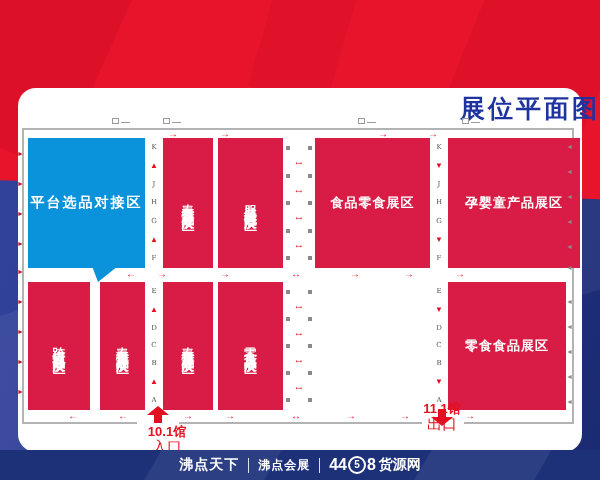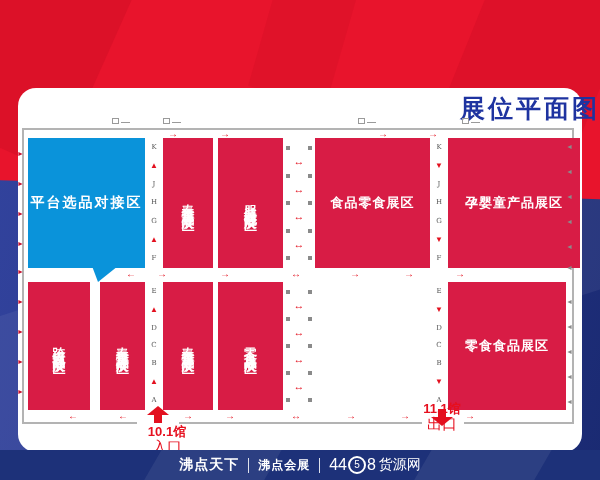--- a/index.html
+++ b/index.html
@@ -67,21 +67,21 @@
       border-top:9px solid #e3101f;}
   
   .footer{position:absolute;left:0;top:450px;width:100%;height:30px;background:#1d3179;z-index:7;
           display:flex;align-items:center;justify-content:center;gap:9px;overflow:hidden;}
   .footer .streak{position:absolute;top:-10px;width:120px;height:60px;
                   background:rgba(255,255,255,.07);transform:skewX(-30deg);}
   .fs1{left:150px;} .fs2{left:420px;width:70px;}
   .logo{color:#fff;font-weight:900;font-size:14px;letter-spacing:1px;position:relative;}
   .logo-sub{font-size:12px;}
   .divider{width:1px;height:15px;background:rgba(255,255,255,.85);}
-  .logo44{display:flex;align-items:center;color:#fff;font-weight:400;font-size:16px;}
+  .logo44{display:flex;align-items:center;color:#fff;font-weight:700;font-size:16px;}
   .circle5{display:inline-block;width:14px;height:14px;border:2px solid #fff;border-radius:50%;
            font-size:10px;line-height:14px;text-align:center;margin:0 1px;}
   .huoyuan{font-size:14px;margin-left:3px;}
 </style>
 </head>
 <body>
 
 <div class="stage">
 
   <div class="bg-blue"></div>

